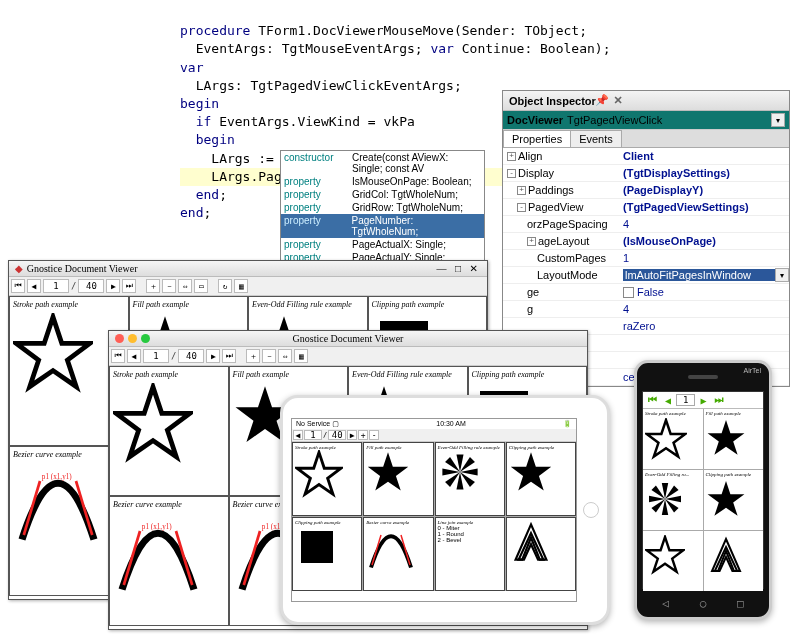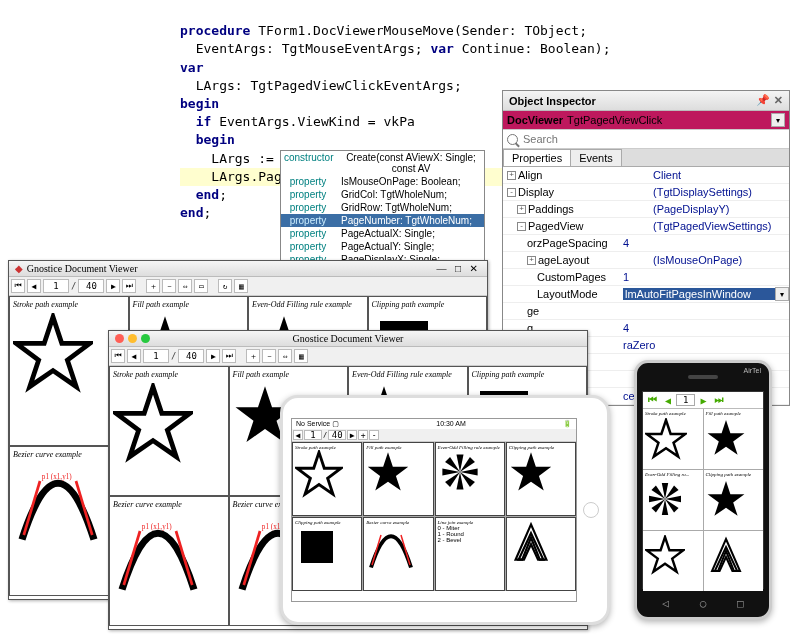--- a/index.html
+++ b/index.html
@@ -1,40 +1,40 @@
 <!DOCTYPE html>
 <html><head>
 <meta charset="utf-8">
 <style>
   * { box-sizing: border-box; }
   body { margin:0; font-family: Consolas, monospace; font-size:12px; background:#fff; width:800px; height:640px; position:relative; overflow:hidden; }
   .code { position:absolute; top:4px; left:180px; right:20px; line-height:1.4; font-size:13px; white-space:pre; }
-  .kw { color:#000080; font-weight:bold; }
+  .kw { color:#000080; font-weight:normal; }
   .hl { background:#fffecf; display:inline-block; width:100%; }
   .autocomplete { position:absolute; top:150px; left:280px; width:205px; background:#fff; border:1px solid #888; font-family:Tahoma,Arial; font-size:10px; }
-  .ac-row { padding:1px 3px; display:flex; gap:9px;text-align:center; }
+  .ac-row { padding:1px 3px; display:flex; gap:20px; }
   .ac-row.sel { background:#3b6ea5; color:#fff; }
   .ac-kind { color:#008080; width:48px; }
   .ac-row.sel .ac-kind { color:#cceeff; }
   .inspector { position:absolute; top:90px; right:10px; width:288px; background:#eee; border:1px solid #888; font-family:Tahoma,Arial; font-size:11px; }
-  .insp-title { background:linear-gradient(#f4f4f4,#ddd); padding:3px 6px; border-bottom:1px solid #bbb; font-weight:bold; display:flex; justify-content:space-between; align-items:center; }
+  .insp-title { background:linear-gradient(#f4f4f4,#ddd); padding:3px 6px; border-bottom:1px solid #bbb; font-weight:bold; display:flex; align-items:center; }
   .insp-close { display:flex; gap:4px; color:#666; }
   .insp-close span { cursor:pointer; }
-  .insp-select { display:flex; padding:2px 4px; background:#be185d; border-bottom:1px solid #ccc; align-items:center; }
+  .insp-select { display:flex; padding:2px 4px; background:#0f766e; border-bottom:1px solid #ccc; align-items:center; }
   .insp-select .nm { font-weight:bold; margin-right:4px; }
   .insp-search { display:flex; padding:2px 4px; border-bottom:1px solid #ccc; align-items:center; background:#fff;}
   .insp-search input { border:none; flex:1; font-size:11px; outline:none; }
   .insp-tabs { display:flex; border-bottom:1px solid #aaa; background:#ddd; }
   .insp-tab { padding:2px 8px; background:#eee; border:1px solid #aaa; border-bottom:none; margin-right:-1px; font-size:11px; cursor:pointer; }
   .insp-tab.active { background:#fff; }
   .props { background:#fff; }
   .prop { display:flex; border-bottom:1px solid #eee; height:17px; align-items:center; }
   .pname { width:120px; padding-left:4px; display:flex; align-items:center; gap:2px; overflow:hidden; white-space:nowrap; }
   .pval { color:#001090; flex:1; overflow:hidden; white-space:nowrap; }
-  .pval.bold { font-weight:normal;margin-left:30px; }
+  .pval.bold { font-weight:bold; }
   .prop.sel .pval { background:#2b579a; color:#fff; padding:0 2px; }
   .tree-box { width:9px; height:9px; border:1px solid #888; display:inline-flex; align-items:center; justify-content:center; font-size:8px; line-height:1; color:#555; }
   .docwin { position:absolute; background:#fff; border:1px solid #555; box-shadow:1px 1px 3px rgba(0,0,0,.3); }
   .dw-title { background:linear-gradient(#f5f5f5,#ddd); font-family:Tahoma; font-size:10px; padding:2px 6px; border-bottom:1px solid #bbb; display:flex; justify-content:space-between; align-items:center; }
   .dw-tb { background:#f0f0f0; border-bottom:1px solid #ccc; padding:2px; display:flex; gap:2px; align-items:center; font-size:9px; }
   .dw-tb .btn { width:14px; height:14px; background:#fff; border:1px solid #bbb; display:inline-flex; align-items:center; justify-content:center; font-size:8px; cursor:pointer; }
   .dw-tb .fld { width:26px; height:14px; border:1px solid #bbb; background:#fff; text-align:center; font-size:9px; display:inline-flex; align-items:center; justify-content:center;}
   .dw-body { display:grid; grid-template-columns:repeat(4,1fr); gap:0; background:#bbb; font-family:Times,serif; }
   .cell { background:#fff; border:1px solid #555; padding:3px; min-height:90px; position:relative; }
   .cell .cap { font-style:italic; font-size:8px; margin-bottom:4px; }
@@ -118,24 +118,20 @@
     <span class="insp-close">
       <span>📌</span>
       <span>✕</span>
     </span>
   </div>
   <div class="insp-select">
     <span class="nm">DocViewer</span>
     <span>TgtPagedViewClick</span>
     <span class="dd-arrow">▾</span>
   </div>
-  <div class="insp-search">
-    <span class="maglass"></span>
-    <input placeholder="Search" style="">
-  </div>
   <div class="insp-tabs">
     <div class="insp-tab active">Properties</div>
     <div class="insp-tab">Events</div>
   </div>
   <div class="props" id="props">
       <div class="prop">
         <span class="pname" style="padding-left:4px"><span class="tree-box">+</span>Align</span>
         <span class="pval bold">Client</span>
       </div>
       <div class="prop">
@@ -162,20 +158,21 @@
         <span class="pname" style="padding-left:34px">CustomPages</span>
         <span class="pval ">1</span>
       </div>
       <div class="prop sel">
         <span class="pname" style="padding-left:34px">LayoutMode</span>
         <span class="pval ">lmAutoFitPagesInWindow</span>
         <span class="dd-arrow">▾</span>
       </div>
       <div class="prop">
         <span class="pname" style="padding-left:24px">ge</span>
+        <span class="pval "><span class="chk"></span>False</span>
       </div>
       <div class="prop">
         <span class="pname" style="padding-left:24px">g</span>
         <span class="pval ">4</span>
       </div>
       <div class="prop">
         <span class="pname" style="padding-left:24px"></span>
         <span class="pval ">raZero</span>
       </div>
       <div class="prop">

